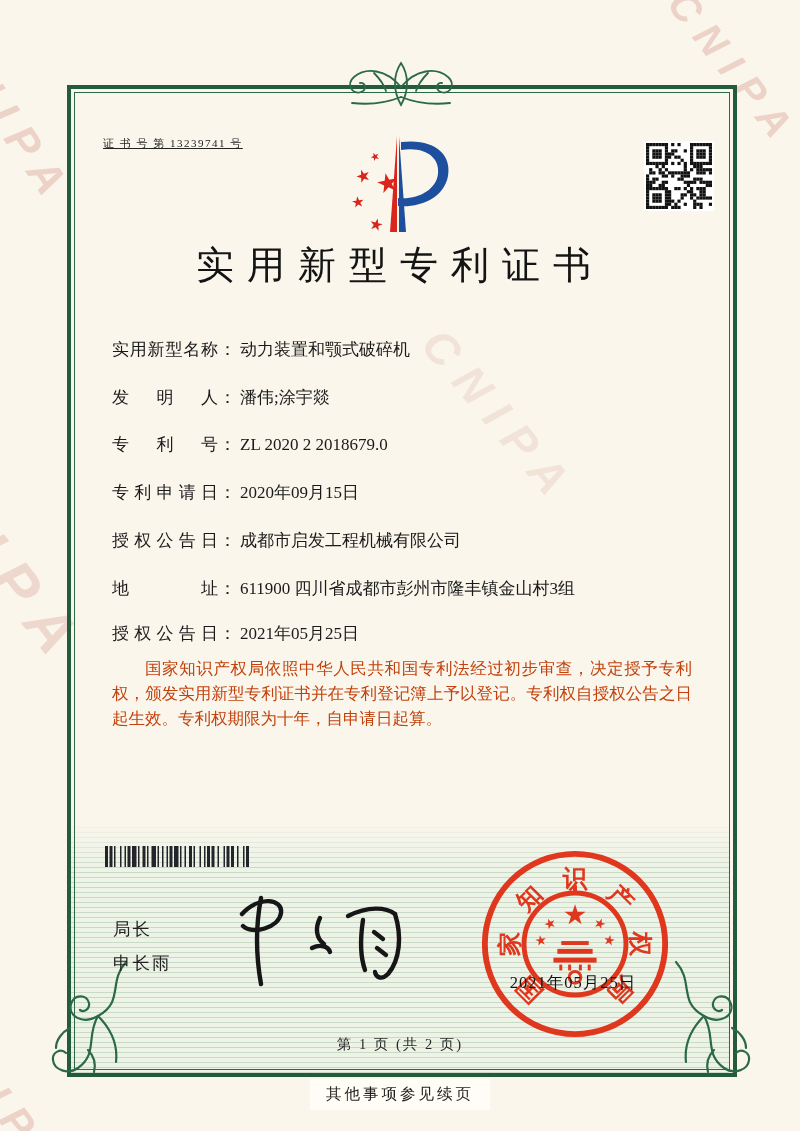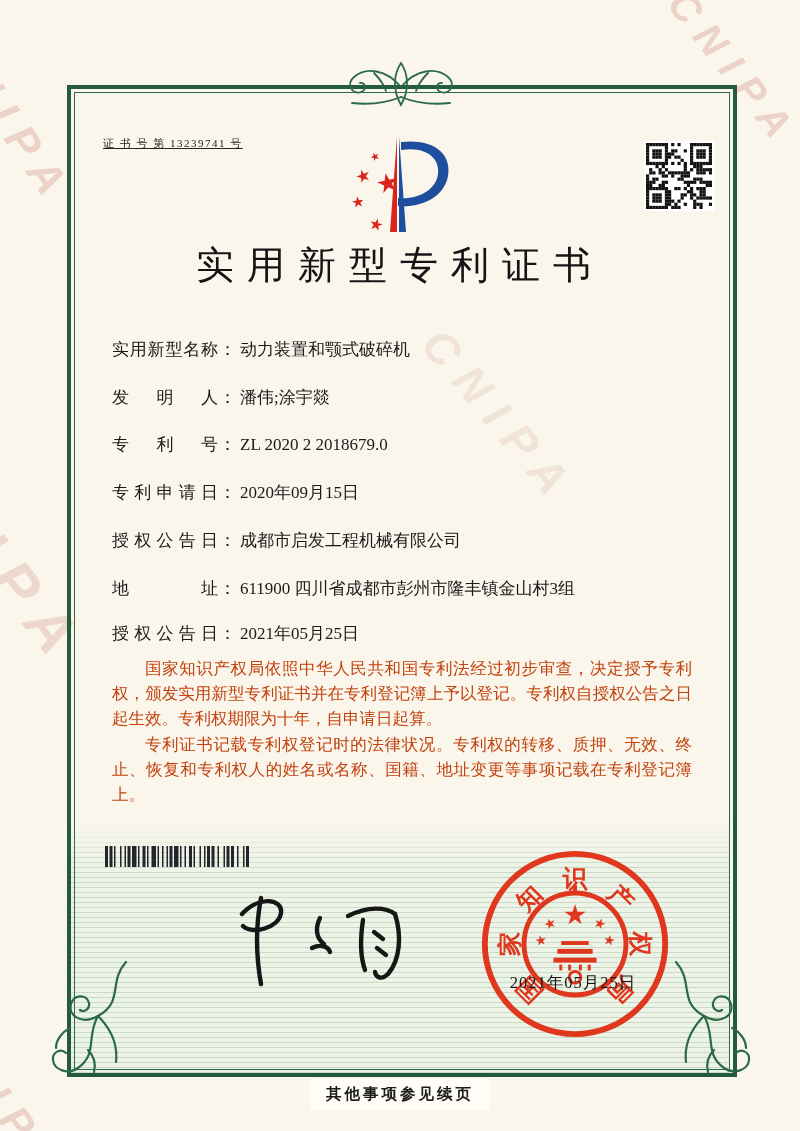--- a/index.html
+++ b/index.html
@@ -77,21 +77,21 @@
     font-size:16.5px; color:#141414; letter-spacing:1px; white-space:nowrap;
   }
   .page-num{
     position:absolute; left:0; top:1035px; width:800px; text-align:center; z-index:6;
     font-size:14.5px; letter-spacing:2px; color:#2a2a2a;
   }
   .cont-note{
     position:absolute; left:0; top:1079px; width:800px; text-align:center; z-index:6;
     font-size:15.5px; letter-spacing:3px; color:#1c1c1c;
   }
-  .cont-note span{background:#fffdf6; padding:5px 16px; display:inline-block;font-weight:bold;}
+  .cont-note span{background:#fffdf6; padding:5px 16px; display:inline-block;}
   .orn{position:absolute; z-index:4; pointer-events:none;}
   .orn-top{left:330px; top:57px;}
   .orn-bl{left:40px; top:958px;}
   .orn-br{left:662px; top:958px; transform:scaleX(-1);}
 </style>
 </head>
 <body>
 
 <div class="page">
 
@@ -397,21 +397,20 @@
     <div class="frow r6">
       <span class="lab">地址</span><span class="colon">：</span><span class="val">611900 四川省成都市彭州市隆丰镇金山村3组</span>
     </div>
     <div class="frow r7">
       <span class="lab">授权公告日</span><span class="colon">：</span><span class="val">2021年05月25日</span>
     </div>
   </div>
 
   <div class="body-text">
     <p>国家知识产权局依照中华人民共和国专利法经过初步审查，决定授予专利权，颁发实用新型专利证书并在专利登记簿上予以登记。专利权自授权公告之日起生效。专利权期限为十年，自申请日起算。</p>
-    <p>专利证书记载专利权登记时的法律状况。专利权的转移、质押、无效、终止、恢复和专利权人的姓名或名称、国籍、地址变更等事项记载在专利登记簿上。</p>
   </div>
 
   <svg class="barcode" id="barcode-svg" width="220" height="23" viewBox="0 0 220 23">
       <rect x="2" y="1" width="3" height="21" fill="#23252a"></rect>
       <rect x="6.5" y="1" width="3" height="21" fill="#23252a"></rect>
       <rect x="11" y="1" width="1.5" height="21" fill="#23252a"></rect>
       <rect x="17" y="1" width="1.5" height="21" fill="#23252a"></rect>
       <rect x="21.5" y="1" width="1.5" height="21" fill="#23252a"></rect>
       <rect x="24.5" y="1" width="3" height="21" fill="#23252a"></rect>
       <rect x="29" y="1" width="4.5" height="21" fill="#23252a"></rect>
@@ -434,20 +433,24 @@
       <rect x="108.5" y="1" width="3" height="21" fill="#23252a"></rect>
       <rect x="114.5" y="1" width="1.5" height="21" fill="#23252a"></rect>
       <rect x="120.5" y="1" width="1.5" height="21" fill="#23252a"></rect>
       <rect x="123.5" y="1" width="3" height="21" fill="#23252a"></rect>
       <rect x="128" y="1" width="3" height="21" fill="#23252a"></rect>
       <rect x="134" y="1" width="1.5" height="21" fill="#23252a"></rect>
       <rect x="140" y="1" width="1.5" height="21" fill="#23252a"></rect>
       <rect x="143" y="1" width="3" height="21" fill="#23252a"></rect>
     </svg>
 
+  <div class="sig-block">
+    <div>局长</div>
+    <div>申长雨</div>
+  </div>
 
   <svg class="signature" width="195" height="108" viewBox="0 0 195 108">
     <g fill="none" stroke="#161616" stroke-width="4.4" stroke-linecap="round" stroke-linejoin="round">
       <path d="M33,14 C28,40 28,72 33,100"></path>
       <path d="M14,30 C30,12 55,14 53,29 C51,44 24,51 15,42"></path>
       <path d="M92,34 C87,44 88,54 96,60"></path>
       <path d="M84,64 C92,60 100,62 102,68"></path>
       <path d="M120,32 C140,22 158,23 167,30"></path>
       <path d="M167,30 C174,52 172,76 160,90 C154,96 148,94 147,88"></path>
       <path d="M135,36 C132,56 132,72 137,86"></path>
@@ -480,15 +483,16 @@
       <rect x="78" y="114" width="44" height="5"></rect>
       <rect x="84" y="121" width="3" height="6"></rect>
       <rect x="93" y="121" width="3" height="6"></rect>
       <rect x="104" y="121" width="3" height="6"></rect>
       <rect x="113" y="121" width="3" height="6"></rect>
       <circle cx="100" cy="134" r="6" fill="none" stroke="#e02a10" stroke-width="3"></circle>
     </g>
   </svg>
   <div class="seal-date">2021年05月25日</div>
 
+  <div class="page-num">第 1 页 (共 2 页)</div>
   <div class="cont-note"><span>其他事项参见续页</span></div>
 
 </div>
 
 </body></html>

